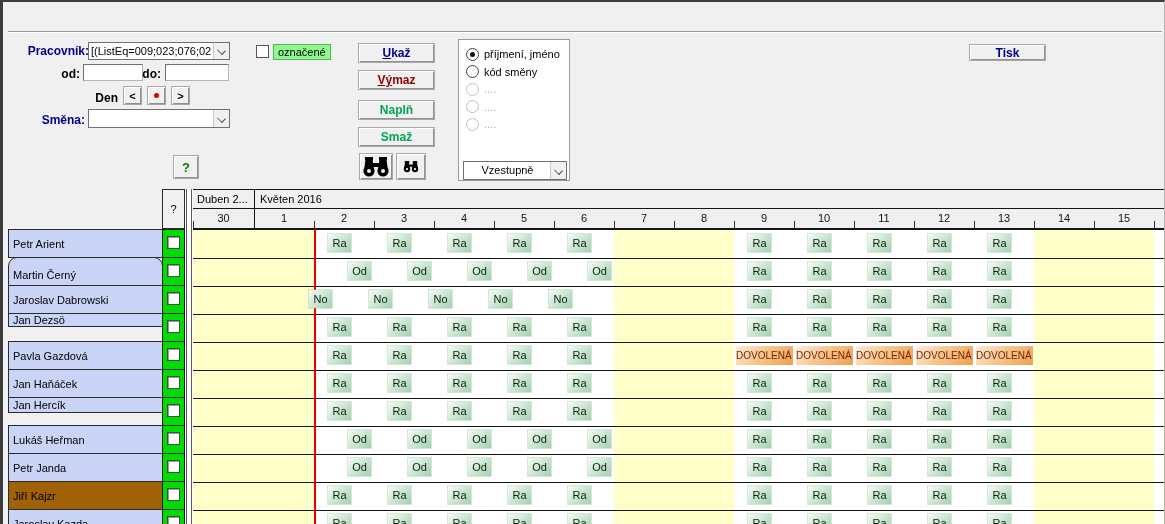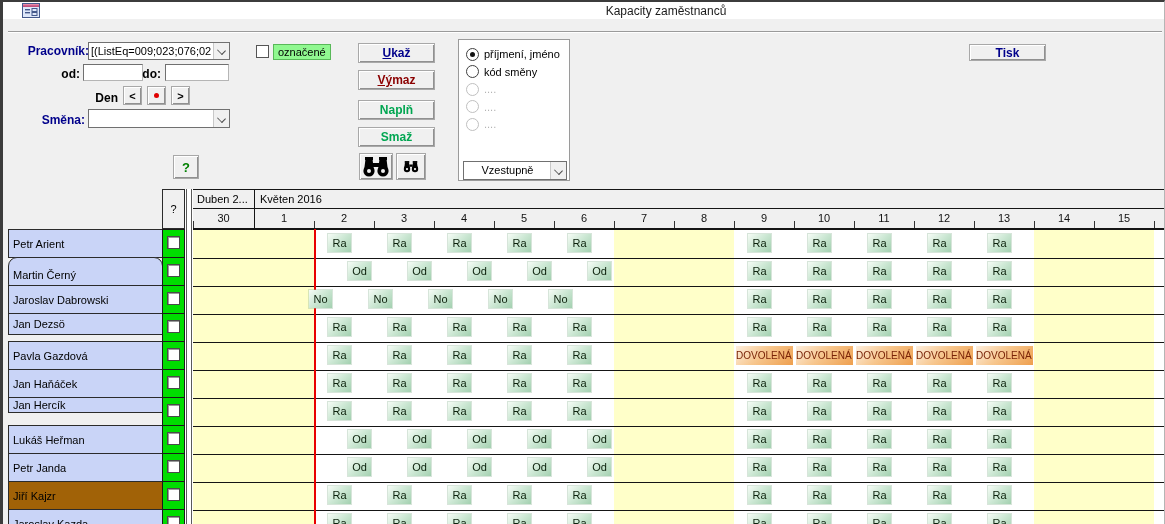--- a/index.html
+++ b/index.html
@@ -86,32 +86,20 @@
   .vac { position:absolute; height:19px; width:57px; font-size:10px; color:#7a2408;
          line-height:19px; white-space:nowrap; overflow:hidden;
          background:linear-gradient(135deg,#fdeedd 0%,#f7c78f 45%,#ee9f4e 100%); }
   .binos { display:block; }
 </style>
 </head>
 <body>
 
 <div id="app">
 
-  <div class="titlebar">
-    <svg class="form-icon" width="18" height="15" viewBox="0 0 18 15">
-      <rect x="0.5" y="0.5" width="17" height="14" fill="#dfe8fa" stroke="#45598c"></rect>
-      <rect x="1" y="1" width="16" height="3" fill="#c2507c"></rect>
-      <rect x="1" y="1" width="16" height="1.3" fill="#e88aa8"></rect>
-      <rect x="3" y="6" width="5" height="1.4" fill="#45598c"></rect>
-      <rect x="3" y="9" width="5" height="1.4" fill="#45598c"></rect>
-      <rect x="10" y="5.5" width="5" height="3" fill="none" stroke="#45598c"></rect>
-      <rect x="10" y="9.5" width="5" height="3" fill="none" stroke="#45598c"></rect>
-    </svg>
-    <span class="caption">Kapacity zaměstnanců</span>
-  </div>
 
   <div class="groove"></div>
 
   <span class="lbl navy r" style="left:12px; top:42px; width:74px;">Pracovník:</span>
   <div class="combo" style="left:85px; top:40px; width:142px; height:18px;">
     <span class="val">[(ListEq=009;023;076;021.</span>
     <span class="arrowbox">
         <span class="chev"></span>
       </span>
   </div>
@@ -303,21 +291,21 @@
       <div class="badge" style="left: 306px; top: 288px;">No</div>
       <div class="badge" style="left: 366px; top: 288px;">No</div>
       <div class="badge" style="left: 426px; top: 288px;">No</div>
       <div class="badge" style="left: 486px; top: 288px;">No</div>
       <div class="badge" style="left: 546px; top: 288px;">No</div>
       <div class="badge" style="left: 745px; top: 288px;">Ra</div>
       <div class="badge" style="left: 805px; top: 288px;">Ra</div>
       <div class="badge" style="left: 865px; top: 288px;">Ra</div>
       <div class="badge" style="left: 925px; top: 288px;">Ra</div>
       <div class="badge" style="left: 985px; top: 288px;">Ra</div>
-      <div class="namecell" style="left: 5px; top: 311px; width: 155px; height: 22px; background: rgb(201, 212, 247);">Jan Dezsö</div>
+      <div class="namecell" style="left: 5px; top: 311px; width: 155px; height: 14px; background: rgb(201, 212, 247);">Jan Dezsö</div>
       <div class="chkcell" style="left: 159px; top: 311px; width: 23px; height: 29px; background: rgb(0, 221, 0);"></div>
       <div class="rowcheck" style="left: 164px; top: 318px;"></div>
       <div class="badge" style="left: 325px; top: 316px;">Ra</div>
       <div class="badge" style="left: 385px; top: 316px;">Ra</div>
       <div class="badge" style="left: 445px; top: 316px;">Ra</div>
       <div class="badge" style="left: 505px; top: 316px;">Ra</div>
       <div class="badge" style="left: 565px; top: 316px;">Ra</div>
       <div class="badge" style="left: 745px; top: 316px;">Ra</div>
       <div class="badge" style="left: 805px; top: 316px;">Ra</div>
       <div class="badge" style="left: 865px; top: 316px;">Ra</div>

